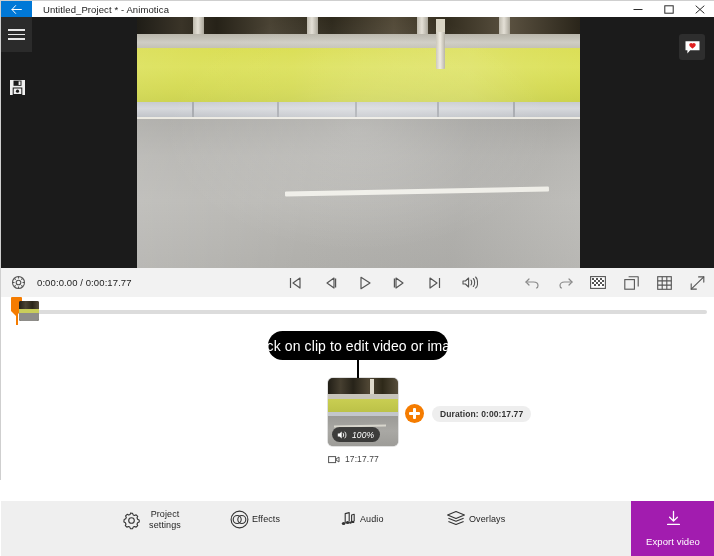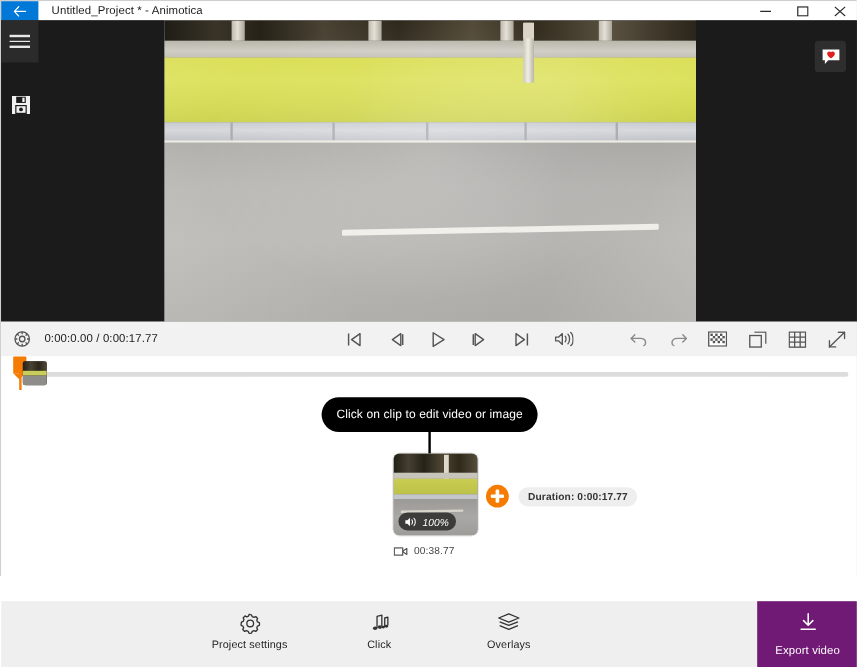--- a/index.html
+++ b/index.html
@@ -78,21 +78,21 @@
   .ph-stem{position:absolute;left:14.5px;top:8px;width:2.5px;height:36px;background:#f57c00;}
   .ph-thumb{position:absolute;left:18px;top:4px;width:20px;height:20px;border-radius:2px;overflow:hidden;background:#2a2619;}
   .ph-thumb .t1{position:absolute;left:0;top:0;width:20px;height:8px;background:linear-gradient(90deg,#221f16,#4a4333,#2b2619,#544b39);}
   .ph-thumb .t2{position:absolute;left:0;top:8px;width:20px;height:4px;background:#c9cd5a;}
   .ph-thumb .t3{position:absolute;left:0;top:12px;width:20px;height:8px;background:#8e8d89;}
   .ph-knob{position:absolute;left:8px;top:29px;width:15px;height:15px;border-radius:50%;border:3.5px solid #f7931e;background:#ffffff;box-sizing:border-box;}
 
   
   .timeline{position:absolute;left:0;top:324px;width:714px;height:176px;background:#fff;}
   .tooltip{position:absolute;left:267px;top:6px;width:180px;height:29px;background:#000;border-radius:14.5px;display:flex;align-items:center;justify-content:center;}
-  .tooltip span{color:#fff;font-size:10px;letter-spacing:.1px;white-space:nowrap;}
+  .tooltip span{color:#fff;font-size:14px;letter-spacing:.1px;white-space:nowrap;}
   .tooltip-stem{position:absolute;left:356px;top:35px;width:2px;height:18px;background:#000;}
 
   .clip{position:absolute;left:327px;top:53px;width:70px;height:68px;border-radius:5px;overflow:hidden;background:#8c8b87;box-shadow:0 0 0 1px rgba(0,0,0,.12);}
   .clip .c-b{position:absolute;left:0;top:0;width:70px;height:16px;background:linear-gradient(90deg,#211e16,#463f30 18%,#272319 36%,#4f4634 58%,#2e2919 78%,#564d3b 100%);}
   .clip .c-w{position:absolute;left:0;top:16px;width:70px;height:5px;background:#c7c4ba;}
   .clip .c-g{position:absolute;left:0;top:21px;width:70px;height:13px;background:linear-gradient(180deg,#c9ce52,#bcc248);}
   .clip .c-c{position:absolute;left:0;top:34px;width:70px;height:4px;background:#c3c6cb;}
   .clip .c-r{position:absolute;left:0;top:38px;width:70px;height:30px;background:linear-gradient(180deg,#9b9a96,#a9a8a4 50%,#9d9c98);}
   .clip .c-p{position:absolute;left:42px;top:1px;width:4px;height:22px;background:#ded9cb;}
   .clip .c-m{position:absolute;left:6px;top:47px;width:52px;height:2px;background:#d8d6cd;transform:rotate(-1deg);}
@@ -105,24 +105,24 @@
 
   .dur-badge{position:absolute;left:431px;top:81px;height:16px;padding:0 8px;border-radius:8px;background:#eeeeee;display:flex;align-items:center;}
   .dur-badge span{font-size:8.5px;color:#333;white-space:nowrap;letter-spacing:.1px;font-weight:bold;}
 
   .cliplen{position:absolute;left:327px;top:129px;display:flex;align-items:center;gap:5px;}
   .cliplen span{font-size:8.5px;color:#444;letter-spacing:.1px;}
 
   
   .bottombar{position:absolute;left:0;top:500px;width:714px;height:55px;background:#efefef;}
   .tools{position:absolute;left:0;top:0;width:630px;height:55px;display:flex;align-items:flex-start;justify-content:center;gap:44px;padding-top:8px;box-sizing:border-box;}
-  .tool{width:64px;display:flex;flex-direction:column;align-items:center;gap:3px;}
+  .tool{width:64px;display:flex;flex-direction:row;align-items:center;gap:3px;}
   .tool .ti{height:20px;display:flex;align-items:center;justify-content:center;}
   .tool .tl{font-size:9px;color:#1f1f1f;text-align:center;line-height:11px;letter-spacing:.1px;}
-  .export{position:absolute;left:630px;top:0;width:84px;height:55px;background:#701a75;display:flex;flex-direction:column;align-items:center;justify-content:center;gap:5px;}
+  .export{position:absolute;left:630px;top:0;width:84px;height:55px;background:#a21caf;display:flex;flex-direction:column;align-items:center;justify-content:center;gap:5px;}
   .export .el{font-size:9.5px;color:#fff;letter-spacing:.1px;}
 </style>
 </head>
 <body>
 
 <div id="app">
 
   <div class="titlebar">
     <div class="back-btn">
       <span>
@@ -348,51 +348,61 @@
 
     <div class="dur-badge">
       <span>Duration: 0:00:17.77</span>
     </div>
 
     <div class="cliplen">
       <svg width="12" height="9" viewBox="0 0 12 9">
         <rect x="0.6" y="1.6" width="7" height="6" fill="none" stroke="#555" stroke-width="1"></rect>
         <path d="M8 4l3-2v5l-3-2z" fill="none" stroke="#555" stroke-width="1" stroke-linejoin="round"></path>
       </svg>
-      <span>00:38.77</span>
+      <span>17:17.77</span>
     </div>
   </div>
 
   <div class="bottombar">
     <div class="tools">
 
       <div class="tool">
         <div class="ti">
           <svg width="19" height="19" viewBox="0 0 19 19">
             <path d="M9.5 2.2l1.1.2.6 1.5 1.5.6 1.4-.7.8.8.8.8-.7 1.4.6 1.5 1.5.6.2 1.1-.2 1.1-1.5.6-.6 1.5.7 1.4-1.6 1.6-1.4-.7-1.5.6-.6 1.5-1.1.2-1.1-.2-.6-1.5-1.5-.6-1.4.7-1.6-1.6.7-1.4-.6-1.5-1.5-.6L2 9.5l.2-1.1 1.5-.6.6-1.5-.7-1.4 1.6-1.6 1.4.7 1.5-.6.6-1.5z" fill="none" stroke="#333" stroke-width="1.1" stroke-linejoin="round"></path>
             <circle cx="9.5" cy="9.5" r="2.8" fill="none" stroke="#333" stroke-width="1.1"></circle>
           </svg>
         </div>
         <div class="tl">Project settings</div>
       </div>
 
+      <div class="tool">
+        <div class="ti">
+          <svg width="19" height="19" viewBox="0 0 19 19">
+            <circle cx="9.5" cy="9.5" r="8.4" fill="none" stroke="#333" stroke-width="1.1"></circle>
+            <circle cx="7.2" cy="9.5" r="4" fill="none" stroke="#333" stroke-width="1.1"></circle>
+            <circle cx="11.8" cy="9.5" r="4" fill="none" stroke="#333" stroke-width="1.1"></circle>
+          </svg>
+        </div>
+        <div class="tl">Effects</div>
+      </div>
 
 
       <div class="tool">
         <div class="ti">
           <svg width="19" height="19" viewBox="0 0 19 19">
             <path d="M7.2 13.3V3.6l4-1v9" fill="none" stroke="#333" stroke-width="1.1" stroke-linejoin="round"></path>
             <ellipse cx="5.6" cy="13.6" rx="1.8" ry="1.5" fill="#333"></ellipse>
             <ellipse cx="9.6" cy="12.6" rx="1.8" ry="1.5" fill="#333"></ellipse>
             <path d="M13.6 12.4V5l2.6-.7v7" fill="none" stroke="#333" stroke-width="1.1" stroke-linejoin="round"></path>
             <ellipse cx="12.4" cy="12.6" rx="1.4" ry="1.2" fill="#333"></ellipse>
             <ellipse cx="15" cy="11.9" rx="1.4" ry="1.2" fill="#333"></ellipse>
           </svg>
         </div>
-        <div class="tl">Click</div>
+        <div class="tl">Audio</div>
       </div>
 
       <div class="tool">
         <div class="ti">
           <svg width="20" height="18" viewBox="0 0 20 18">
             <path d="M10 1.6L18.4 5 10 8.4 1.6 5z" fill="none" stroke="#333" stroke-width="1.1" stroke-linejoin="round"></path>
             <path d="M2.4 8.2L10 11.2l7.6-3" fill="none" stroke="#333" stroke-width="1.1" stroke-linejoin="round"></path>
             <path d="M2.4 11.4L10 14.4l7.6-3" fill="none" stroke="#333" stroke-width="1.1" stroke-linejoin="round"></path>
           </svg>
         </div>

